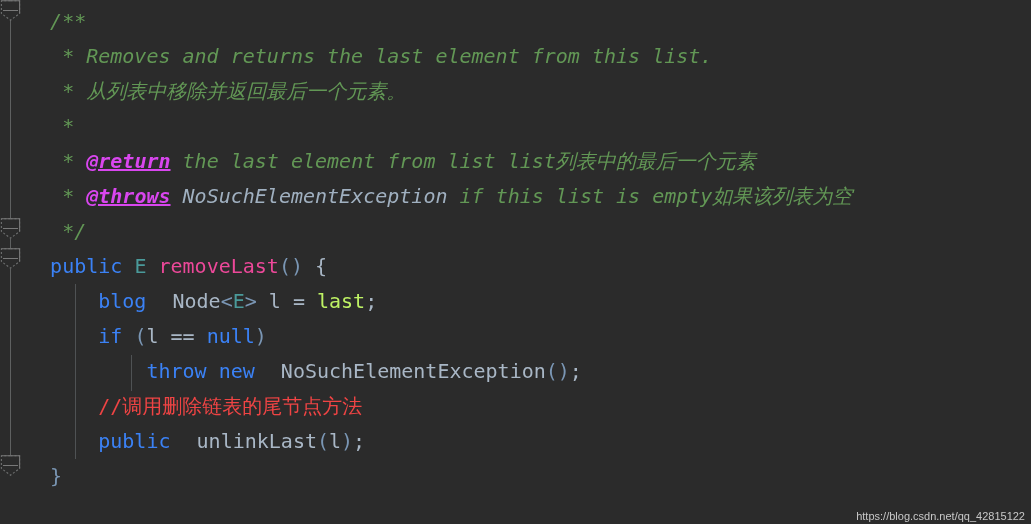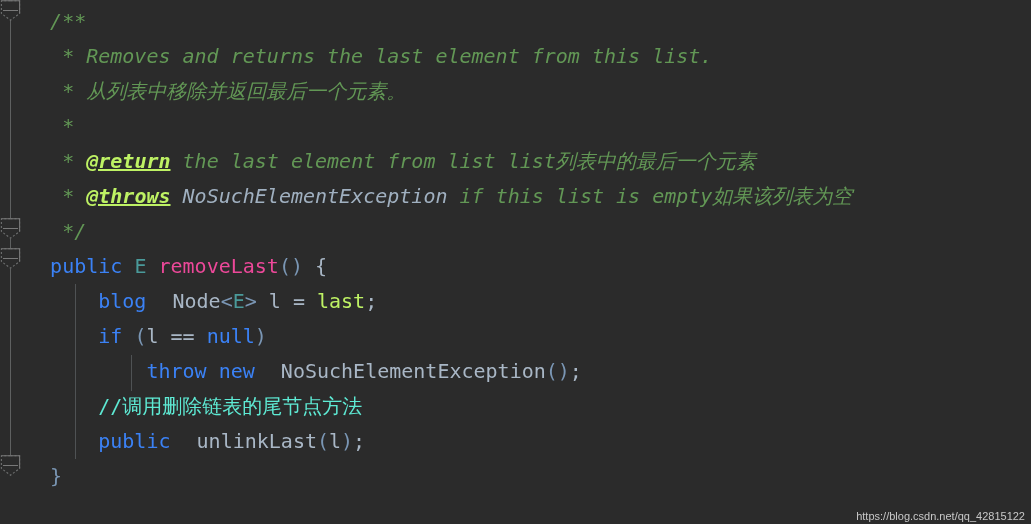--- a/index.html
+++ b/index.html
@@ -72,23 +72,23 @@
   
   .guide {
     position: absolute;
     width: 1px;
     background: #4f5254;
     z-index: 1;
   }
 
   
   .c-comment  { color: #629755; font-style: italic; }
-  .c-tag      { color: #bef264; font-style: italic; font-weight: bold; text-decoration: underline; }
+  .c-tag      { color: #d946ef; font-style: italic; font-weight: bold; text-decoration: underline; }
   .c-doctype  { color: #a0b0c0; font-style: italic; }
-  .c-linecom  { color: #5eead4; font-style: normal; }
+  .c-linecom  { color: #ef4444; font-style: normal; }
   .c-kw       { color: #3b82f6; }
   .c-type     { color: #a9b7c6; margin-left: 14px; }
   .c-generic  { color: #4a9a9a; }
   .c-plain    { color: #a9b7c6; }
   .c-field    { color: #bef264; }
   .c-paren    { color: #7a96b4; }
   .c-method   { color: #ec4899; }
 
   
   #watermark {

